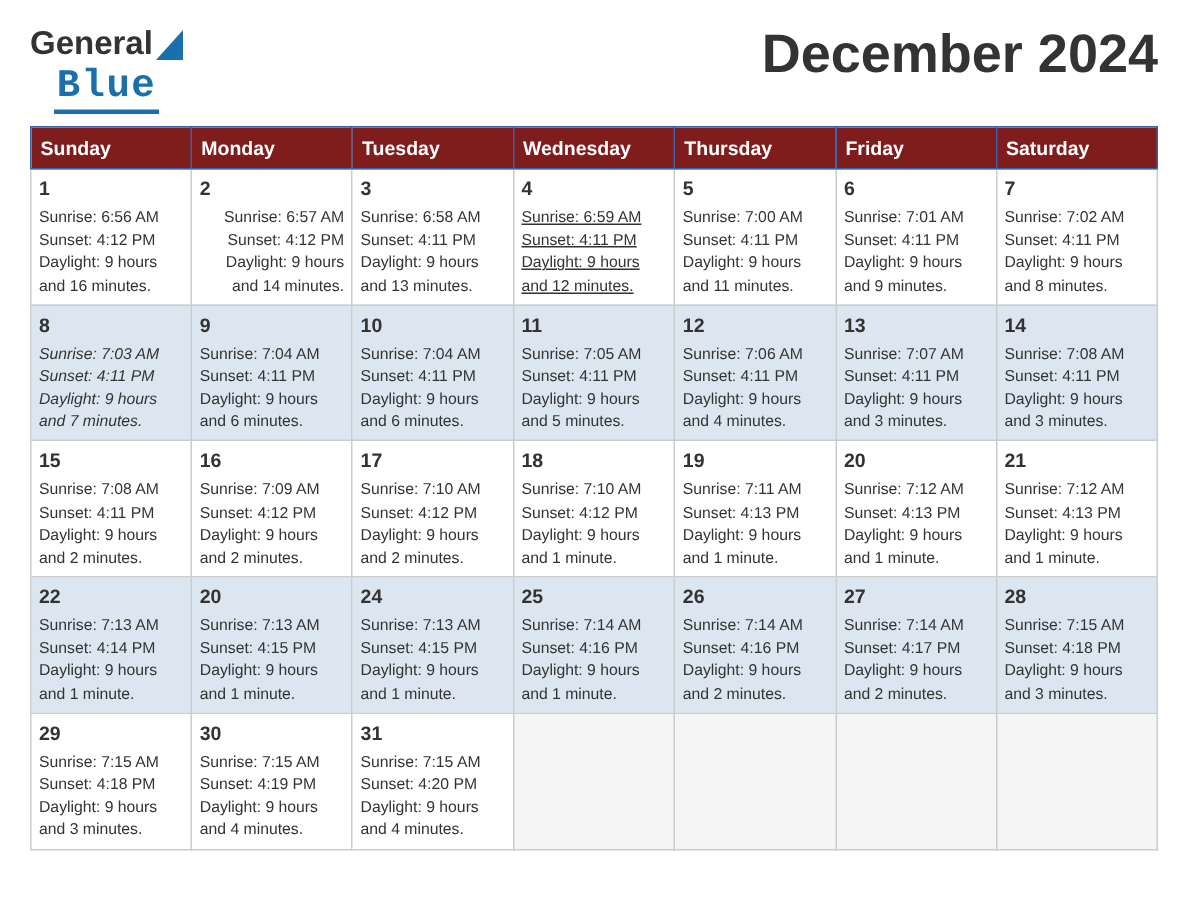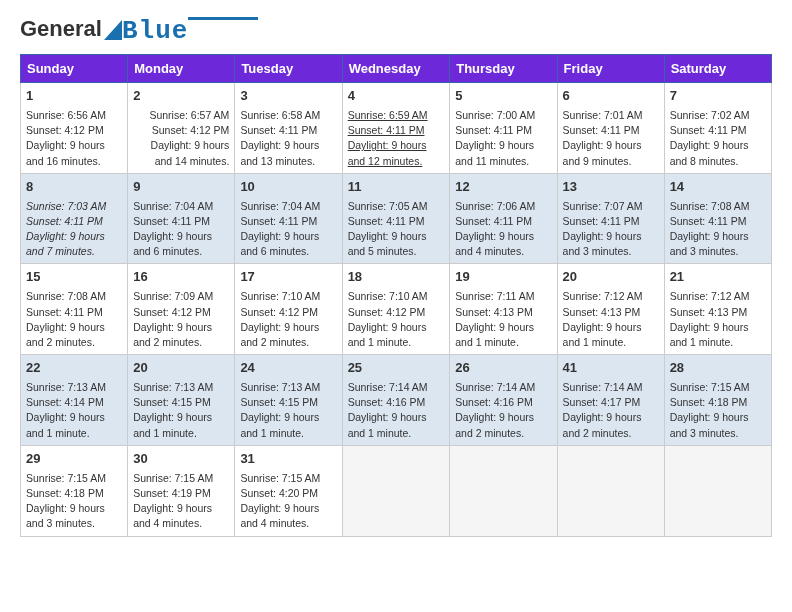--- a/index.html
+++ b/index.html
@@ -11,22 +11,22 @@
       padding: 16px 20px;
     }
     .header-area {
       display: flex;
       justify-content: space-between;
       align-items: flex-start;
       margin-bottom: 8px;
     }
     .logo {
       display: flex;
-      flex-direction: row;
-      align-items: flex-start;
+      flex-direction: column;
+      align-items: center;
     }
     .title-area {
       text-align: right;
     }
     .month-title {
       font-size: 36px;
       font-weight: bold;
       color: #333;
       line-height: 1.1;
     }
@@ -34,21 +34,21 @@
       font-size: 15px;
       color: #555;
       margin-top: 2px;
     }
     .calendar {
       width: 100%;
       border-collapse: collapse;
       font-size: 11px;
     }
     .calendar th {
-      background: #6d28d9;
+      background: #7f1d1d;
       color: #fff;
       text-align: left;
       padding: 6px 6px;
       font-size: 13px;
       font-weight: bold;
       border: 1px solid #3a62aa;
     }
     .calendar td {
       vertical-align: top;
       padding: 4px 5px;
@@ -89,20 +89,21 @@
       <svg width="18" height="20" viewBox="0 0 18 20" style="margin-left:2px;margin-bottom:2px;">
         <polygon points="0,20 18,20 18,0" fill="#1a6faf"></polygon>
       </svg>
     </div>
     <div style="display:flex;align-items:center;">
       <span style="font-size:26px;font-weight:bold;color:#1a6faf;letter-spacing:1px;font-family:Liberation Mono, monospace;">Blue</span>
     </div>
     <div style="width:70px;height:3px;background:#1a6faf;margin-top:1px;"></div>
   </div>
   <div class="title-area">
+    <div class="month-title">December 2024</div>
   </div>
 </div>
 
 <table class="calendar">
   <thead>
     <tr>
     <th>Sunday</th>
         <th>Monday</th>
         <th>Tuesday</th>
         <th>Wednesday</th>
@@ -295,21 +296,21 @@
 and 1 minute.</div>
         </td>
         <td>
           <span class="day-num">26</span>
           <div class="day-info" style="white-space: pre-line;">Sunrise: 7:14 AM
 Sunset: 4:16 PM
 Daylight: 9 hours
 and 2 minutes.</div>
         </td>
         <td>
-          <span class="day-num">41</span>
+          <span class="day-num">27</span>
           <div class="day-info" style="white-space: pre-line;">Sunrise: 7:14 AM
 Sunset: 4:17 PM
 Daylight: 9 hours
 and 2 minutes.</div>
         </td>
         <td>
           <span class="day-num">28</span>
           <div class="day-info" style="white-space: pre-line;">Sunrise: 7:15 AM
 Sunset: 4:18 PM
 Daylight: 9 hours

